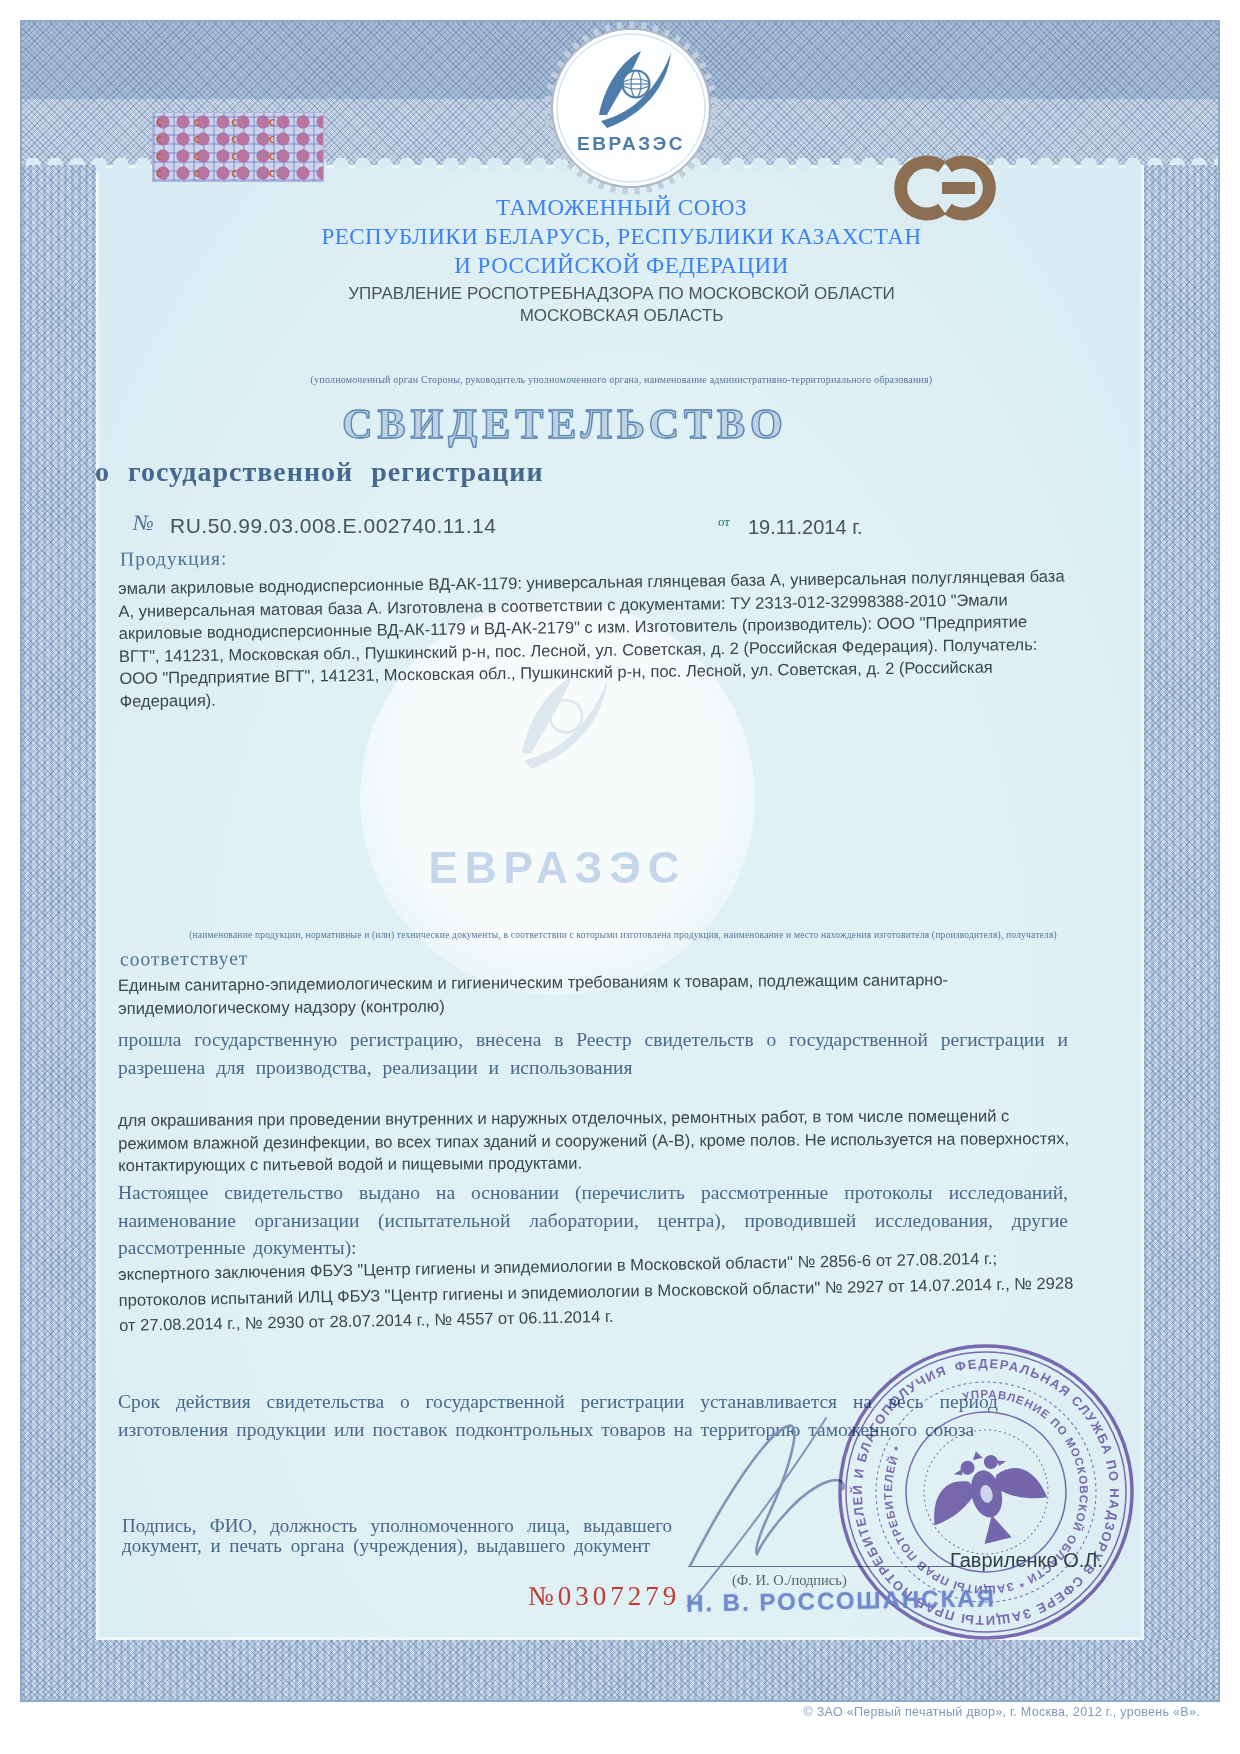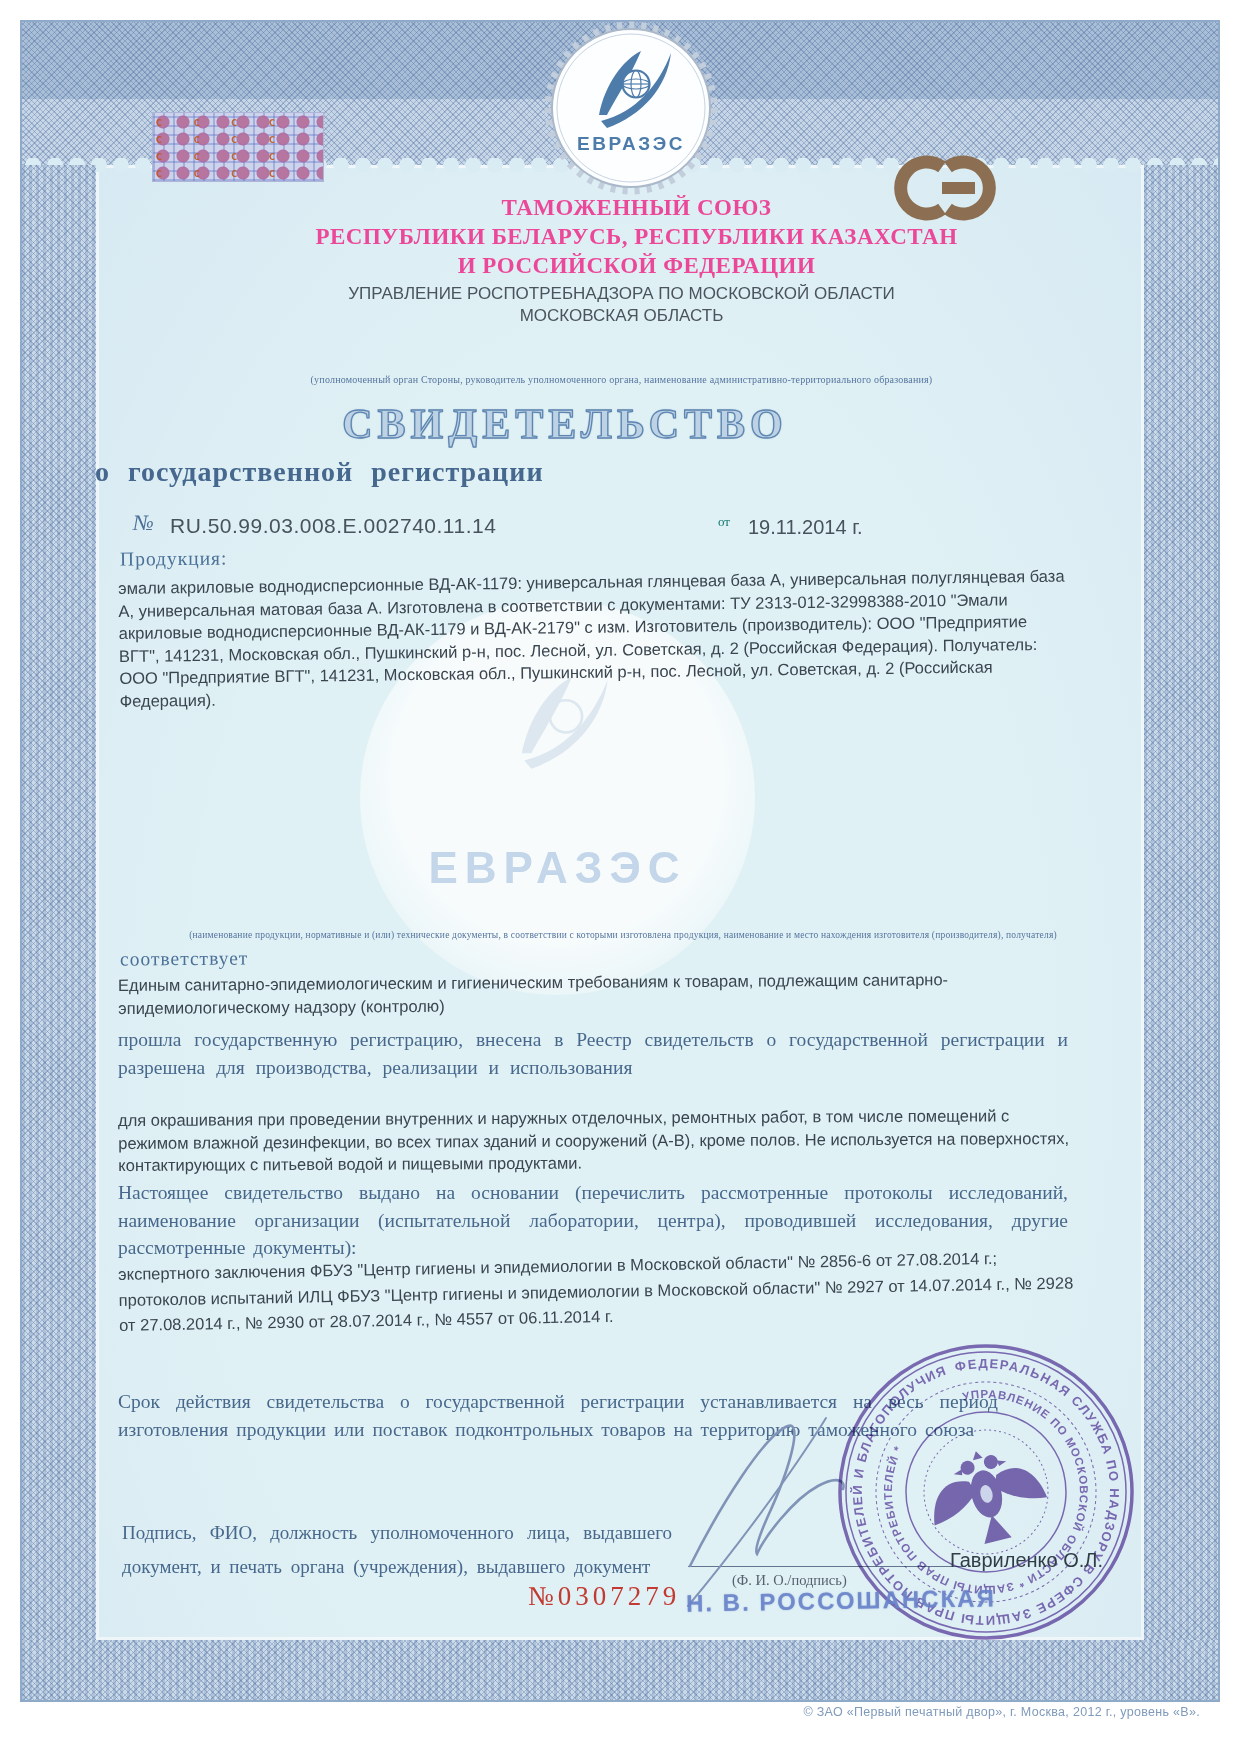--- a/index.html
+++ b/index.html
@@ -47,21 +47,21 @@
     font-family:"DejaVu Sans",sans-serif;font-size:8px;font-weight:bold;color:#c2571f;
     letter-spacing:14.5px;line-height:17px;word-break:break-all;opacity:.9;}
 
   
   .seal{left:543px;top:20px;width:176px;height:176px;z-index:6;}
   
   .se-mark{left:878px;top:146px;width:140px;height:84px;z-index:6;}
 
   
   .union{left:95px;top:193px;width:1053px;text-align:center;z-index:4;
-    color:#ec4899;font-weight:bold;font-size:23px;line-height:29px;letter-spacing:.5px;padding-left:15px;}
+    color:#3b82f6;font-weight:normal;font-size:23px;line-height:29px;letter-spacing:.5px;}
   .authority{left:95px;top:283px;width:1053px;text-align:center;z-index:4;
     font-family:"Liberation Sans",sans-serif;color:#4b545c;font-size:17px;line-height:21.5px;}
   .caption{z-index:4;color:#54749e;font-size:10px;text-align:center;letter-spacing:.2px;}
   .caption1{left:95px;top:374px;width:1053px;}
   .caption2{left:100px;top:930px;width:1046px;font-size:9.5px;}
 
   .big-title{left:95px;top:400px;width:940px;text-align:center;z-index:4;
     font-size:42px;font-weight:bold;letter-spacing:5px;color:#bdd2e5;
     -webkit-text-stroke:1.3px #5e86b1;
     text-shadow:0 0 1px #6f94bd, 0 0 2px rgba(94,134,177,.6);}
@@ -85,21 +85,21 @@
   .compl-par{left:118px;top:974px;width:900px;transform:rotate(-.4deg);transform-origin:left top;}
 
   .serif-par{color:#47688c;font-size:19.5px;line-height:27.5px;text-align:justify;
     word-spacing:6px;z-index:4;}
   .proshla{left:118px;top:1026px;width:950px;}
   .usage-par{left:118px;top:1109px;width:952px;transform:rotate(-.3deg);transform-origin:left top;}
   .nastoy{left:118px;top:1179px;width:950px;word-spacing:3px;}
   .docs-par{left:118px;top:1262px;width:965px;line-height:25.5px;
     transform:rotate(-1.05deg);transform-origin:left top;}
   .srok{left:118px;top:1388px;width:880px;word-spacing:3px;}
-  .podpis{left:122px;top:1516px;width:550px;font-size:19px;line-height:34px;word-spacing:4px;}
+  .podpis{left:122px;top:1516px;width:550px;font-size:19px;line-height:20px;word-spacing:4px;}
 
   
   .wm{z-index:2;}
   .wm-circle{left:360px;top:600px;width:395px;height:395px;border-radius:50%;
     background:radial-gradient(circle at 50% 45%, rgba(255,255,255,.75) 0 55%, rgba(255,255,255,.25) 78%, transparent 100%);}
   .wm-logo{left:455px;top:640px;width:210px;height:210px;opacity:.16;}
   .wm-text{left:360px;top:843px;width:395px;text-align:center;
     font-family:"Liberation Sans",sans-serif;font-weight:bold;font-size:44px;letter-spacing:7px;
     color:rgba(148,180,215,.55);text-shadow:0 0 2px rgba(255,255,255,.9);}
 

